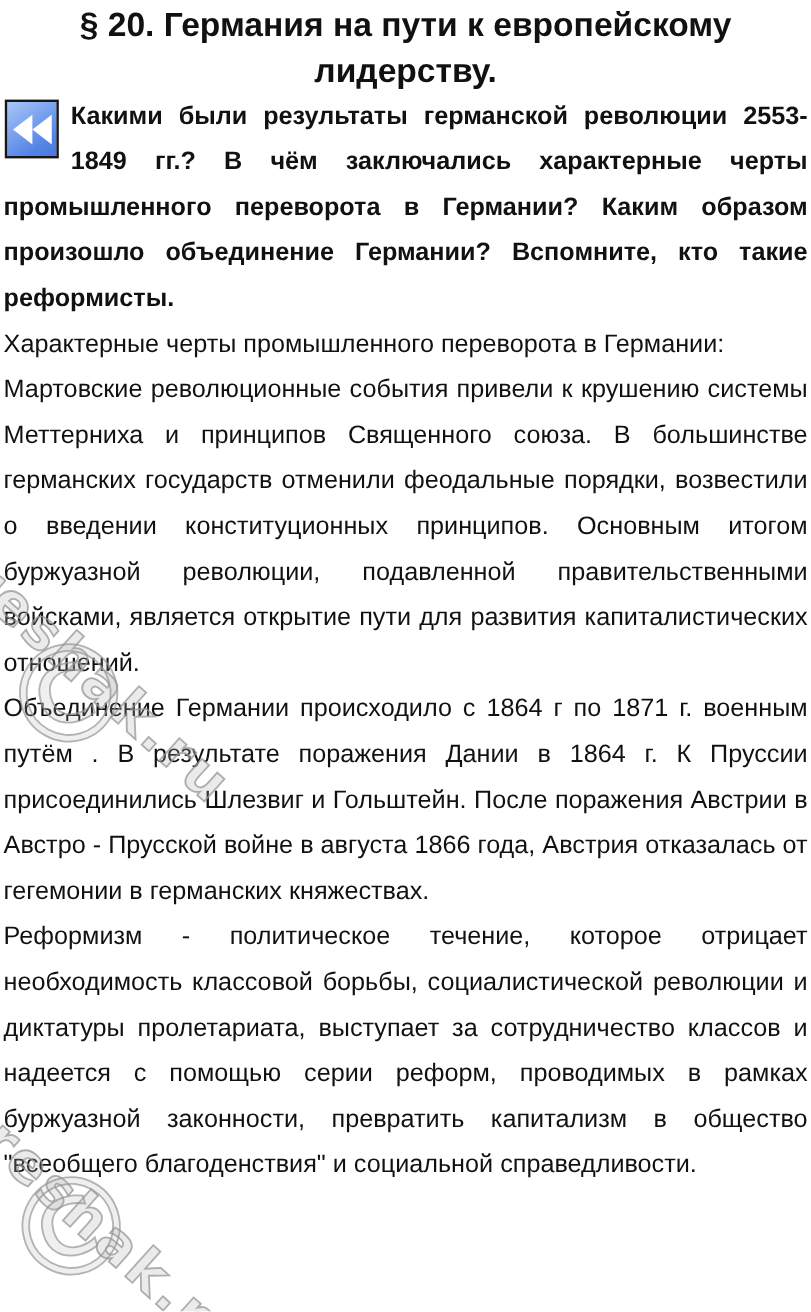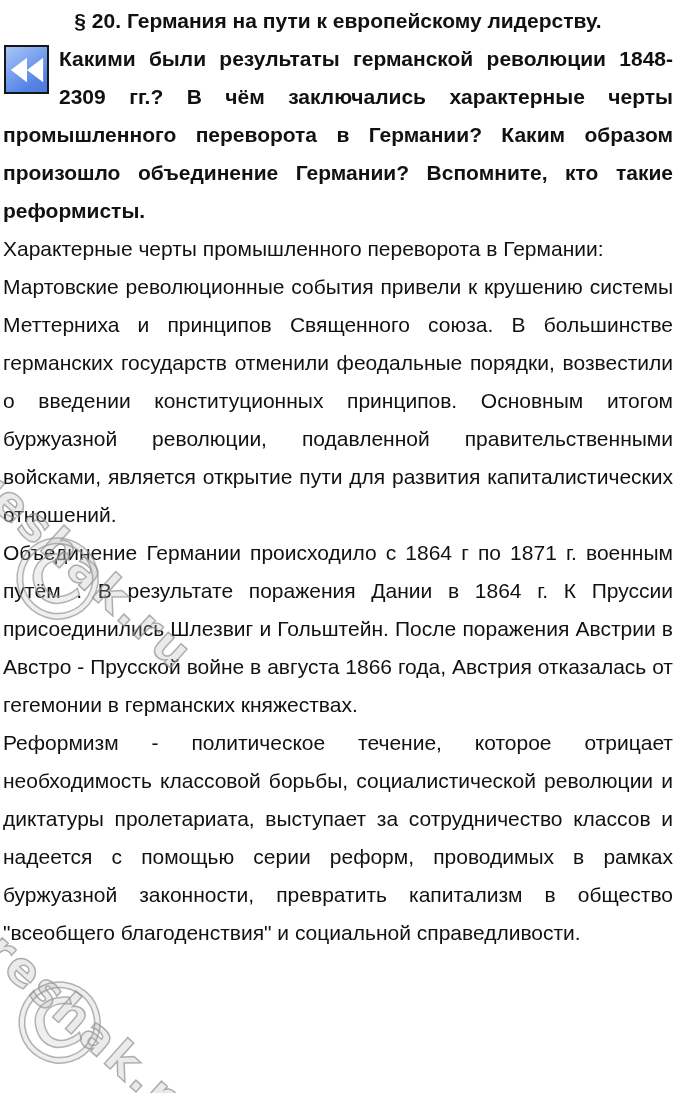--- a/index.html
+++ b/index.html
@@ -16,21 +16,21 @@
     font-family: "Liberation Sans", "DejaVu Sans", sans-serif;
     font-size: 21px;
     line-height: 38px;
     color: #111111;
   }
   .content {
     padding: 2px 3px 0 3px;
   }
   h1.title {
     margin: 0;
-    font-size: 21px;
+    font-size: 28px;
     line-height: 38px;
     font-weight: 700;
     text-align: center;
     color: #111111;
   }
   p.question {
     margin: 0;
     font-weight: 700;
     text-align: justify;
   }
@@ -90,21 +90,21 @@
   <div class="content">
 
     <h1 class="title">§ 20. Германия на пути к европейскому лидерству.</h1>
 
     <p class="question">
       <span class="nav-icon" title="">
         <svg width="38" height="38" viewBox="0 0 40 40" aria-hidden="true">
           <polygon points="20,20 37,7 37,33" fill="#ffffff"></polygon>
           <polygon points="3,20 20,7 20,33" fill="#ffffff"></polygon>
         </svg>
-      </span><span>Какими были результаты германской революции 1848-2309 гг.? В чём заключались характерные черты промышленного переворота в Германии? Каким образом произошло объединение Германии? Вспомните, кто такие реформисты.</span>
+      </span><span>Какими были результаты германской революции 2553-1849 гг.? В чём заключались характерные черты промышленного переворота в Германии? Каким образом произошло объединение Германии? Вспомните, кто такие реформисты.</span>
     </p>
 
     <p class="body-p">Характерные черты промышленного переворота в Германии:</p>
     <p class="body-p">Мартовские революционные события привели к крушению системы Меттерниха и принципов Священного союза. В большинстве германских государств отменили феодальные порядки, возвестили о введении конституционных принципов. Основным итогом буржуазной революции, подавленной правительственными войсками, является открытие пути для развития капиталистических отношений.</p>
     <p class="body-p">Объединение Германии происходило с 1864 г по 1871 г. военным путём . В результате поражения Дании в 1864 г. К Пруссии присоединились Шлезвиг и Гольштейн. После поражения Австрии в Австро - Прусской войне в августа 1866 года, Австрия отказалась от гегемонии в германских княжествах.</p>
     <p class="body-p">Реформизм - политическое течение, которое отрицает необходимость классовой борьбы, социалистической революции и диктатуры пролетариата, выступает за сотрудничество классов и надеется с помощью серии реформ, проводимых в рамках буржуазной законности, превратить капитализм в общество "всеобщего благоденствия" и социальной справедливости.</p>
 
   </div>
 
   <div class="wm wm1">reshak.ru</div>

